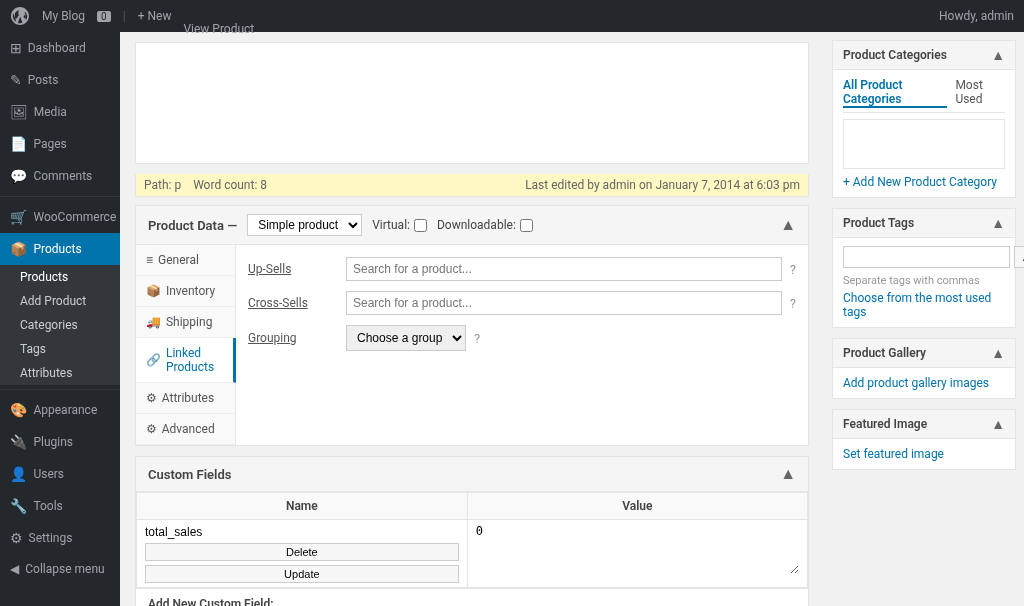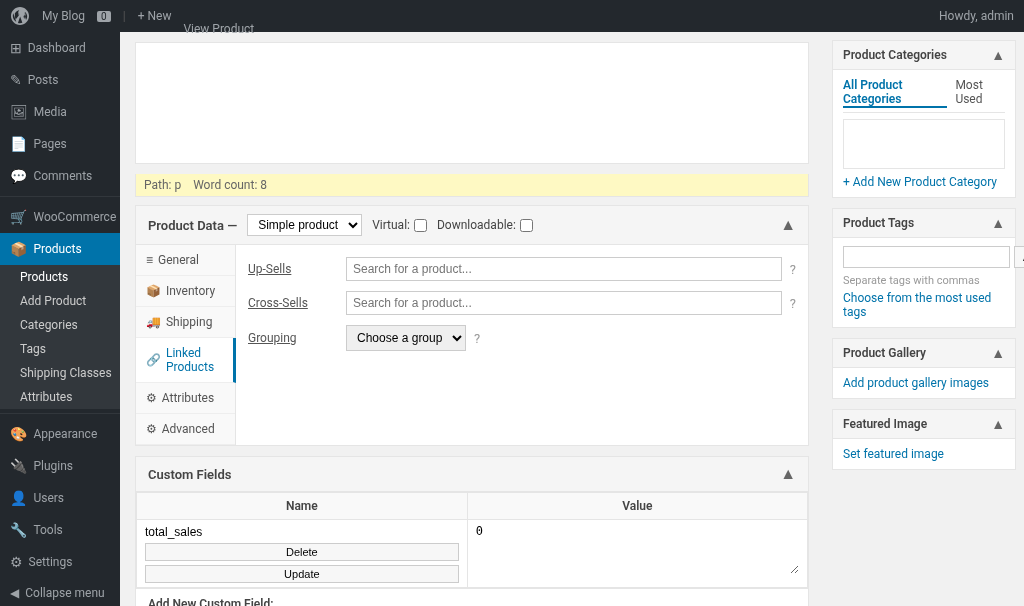--- a/index.html
+++ b/index.html
@@ -255,23 +255,20 @@
       <div class="sidebar-item">
         <span class="sidebar-label">Add Product</span>
       </div>
       <div class="sidebar-item">
         <span class="sidebar-label">Categories</span>
       </div>
       <div class="sidebar-item">
         <span class="sidebar-label">Tags</span>
       </div>
       <div class="sidebar-item">
-        <span class="sidebar-label">Shipping Classes</span>
-      </div>
-      <div class="sidebar-item">
         <span class="sidebar-label">Attributes</span>
       </div>
     </div>
     <div class="sidebar-separator"></div>
     <div class="sidebar-item">
       <span class="sidebar-icon">🎨</span>
       <span class="sidebar-label">Appearance</span>
     </div>
     <div class="sidebar-item">
       <span class="sidebar-icon">🔌</span>
@@ -301,20 +298,21 @@
       <div class="editor-box">
         <div class="editor-content"></div>
       </div>
 
       <div class="path-bar">
         <span>
           <span>Path:</span>&nbsp;<span>p</span>
           &nbsp;&nbsp;
           <span>Word count:</span>&nbsp;<span>8</span>
         </span>
+        <span>Last edited by admin on January 7, 2014 at 6:03 pm</span>
       </div>
 
       <div class="product-data-box">
         <div class="product-data-header">
           <span>Product Data —</span>
           <select>
             <option>Simple product</option>
           </select>
           <span class="checkbox-group">
             <span>Virtual:</span>

